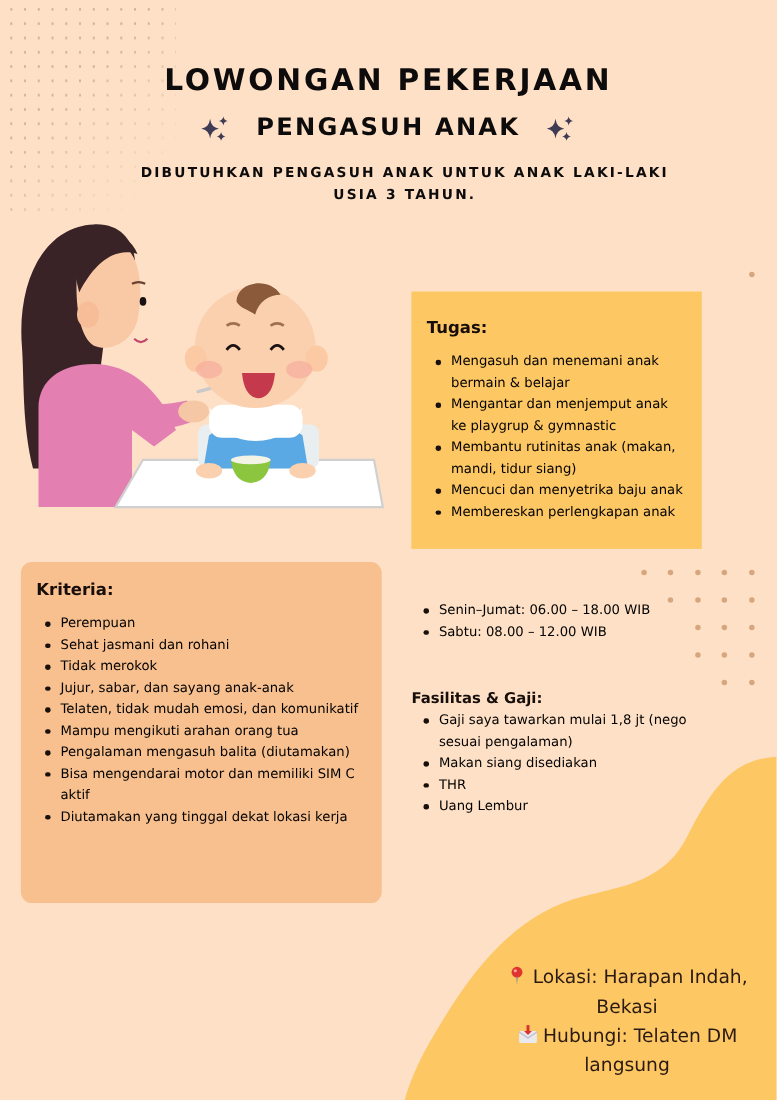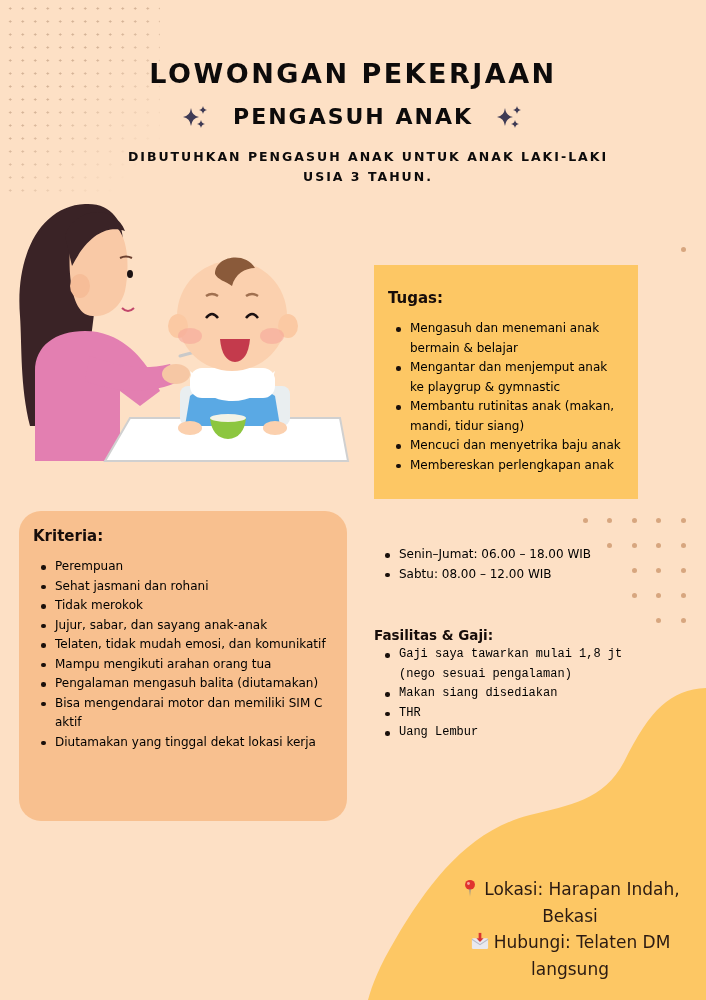--- a/index.html
+++ b/index.html
@@ -47,21 +47,21 @@
   .illus { position: absolute; left: 10px; top: 196px; width: 345px; height: 270px; }
 
   
   .card-tugas {
     position: absolute; left: 374px; top: 265px; width: 264px; height: 234px;
     background: #fdc764;
     padding: 24px 14px 0 14px;
   }
   .card-kriteria {
     position: absolute; left: 19px; top: 511px; width: 328px; height: 310px;
-    background: #f8c08f; border-radius: 22px;
+    background: #f8c08f; border-radius: 10px;
     padding: 16px 14px 0 14px;
   }
   .card-title { font-weight: bold; font-size: 15px; color: #170d0a; margin-bottom: 12px; }
   ul.blist { list-style: none; padding-left: 22px; }
   ul.blist li {
     position: relative; font-size: 12px; line-height: 19.5px; color: #000000;
   }
   ul.blist li::before {
     content: ""; position: absolute; left: -14px; top: 8px; width: 4.5px; height: 4.5px; border-radius: 50%; background: #1a100b;
   }
@@ -215,21 +215,21 @@
 
   <div class="section" style="top:545px;">
     <ul class="blist">
       <li>Senin–Jumat: 06.00 – 18.00 WIB</li>
       <li>Sabtu: 08.00 – 12.00 WIB</li>
     </ul>
   </div>
 
   <div class="section" style="top:627px;width:300px;">
     <div class="sec-title">Fasilitas &amp; Gaji:</div>
-    <ul class="blist" style="width:290px;font-family:Liberation Mono, monospace;">
+    <ul class="blist" style="width:290px;">
       <li>Gaji saya tawarkan mulai 1,8 jt (nego sesuai pengalaman)</li>
       <li>Makan siang disediakan</li>
       <li>THR</li>
       <li>Uang Lembur</li>
     </ul>
   </div>
 
   <div class="contact">
     <div>
       <svg class="ico" viewBox="0 0 20 20">

